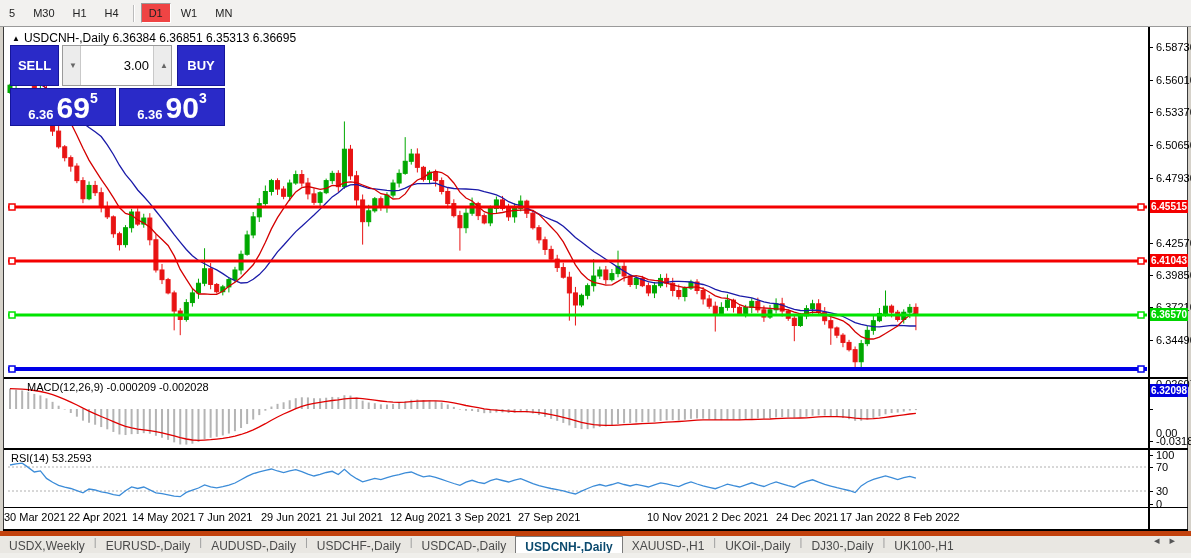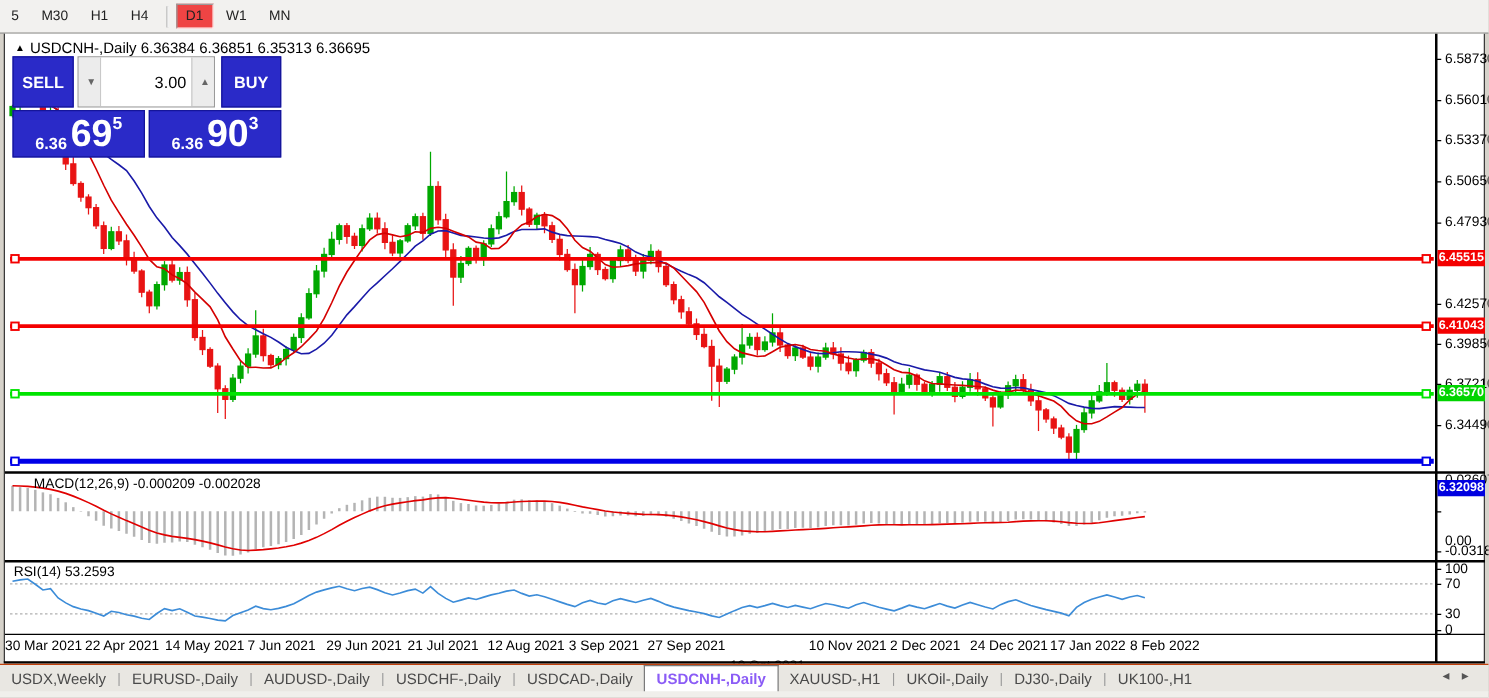--- a/index.html
+++ b/index.html
@@ -40,23 +40,23 @@
   .tp-sup{font-size:14px;font-weight:bold;align-self:flex-start;line-height:14px;margin-top:2px;}
   
   .axis-label{position:absolute;left:1156px;font-size:11px;color:#000;z-index:5;white-space:nowrap;}
   .axis-tick{position:absolute;left:1149px;width:4px;height:1px;background:#000;z-index:5;}
   .axis-badge{position:absolute;left:1150px;width:38px;height:13px;z-index:6;color:#fff;
               font-size:10px;font-weight:bold;text-align:center;line-height:13px;}
   
   .date-label{position:absolute;top:511px;font-size:11px;color:#000;z-index:5;white-space:nowrap;}
   
   .tabbar{position:absolute;left:0;top:531px;width:1191px;height:22px;background:#e9e7e2;
-          border-top:1px solid #c2410c;display:flex;align-items:center;z-index:8;}
+          border-top:5px solid #c2410c;display:flex;z-index:8;}
   .tab{font-size:12px;color:#4a4a4a;padding:3px 9px;white-space:nowrap;cursor:pointer;}
-  .tab.active{background:#ffffff;color:#8b5cf6;font-weight:bold;border:1px solid #7a7a7a;border-bottom:1px solid #fff;}
+  .tab.active{background:#ffffff;color:#0c4a6e;font-weight:bold;border:1px solid #7a7a7a;border-bottom:1px solid #fff;}
   .tab-div{color:#9a9a9a;font-size:11px;}
   .tab-scroll{position:absolute;right:6px;top:534px;z-index:9;color:#555;font-size:11px;letter-spacing:10px;cursor:pointer;}
   .bottom-strip{position:absolute;left:0;top:553px;width:1191px;height:5px;background:#f0efeb;z-index:8;}
 </style>
 </head>
 <body>
 
 <div id="page">
 
   <div class="toolbar">

